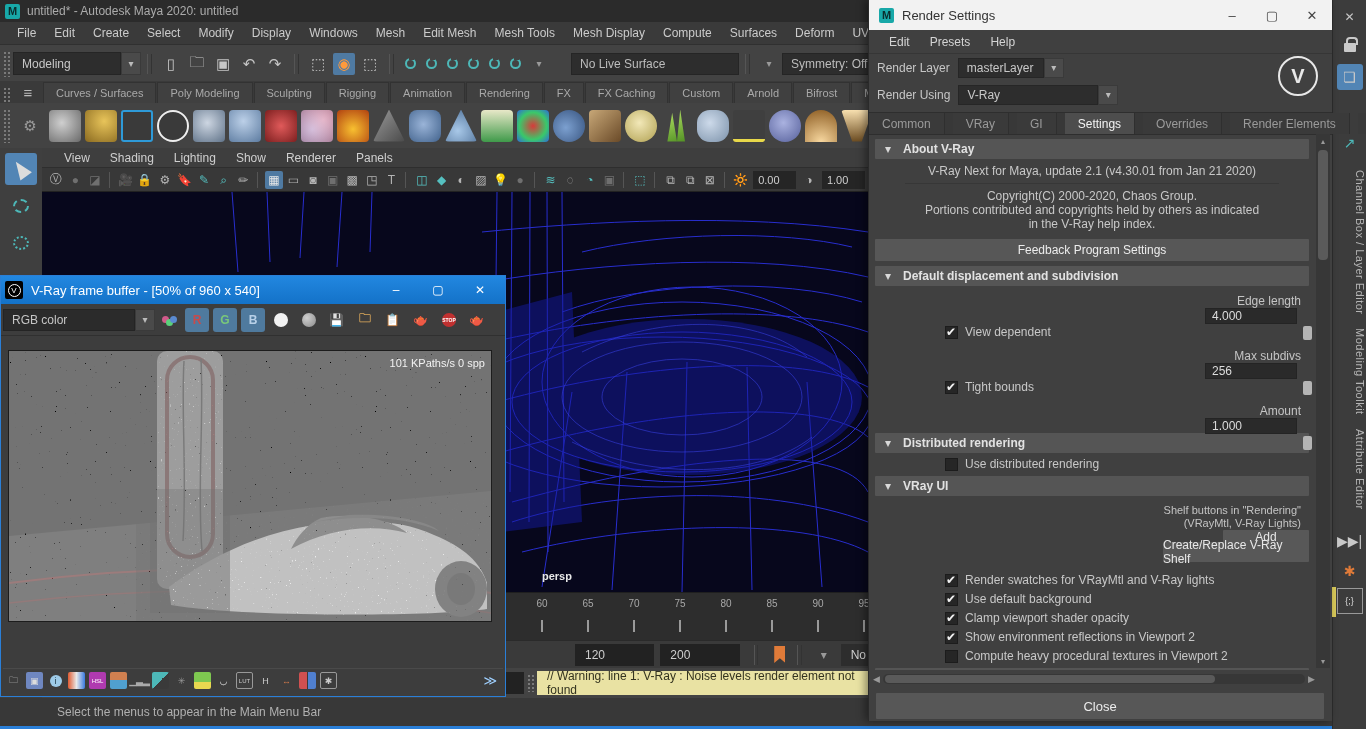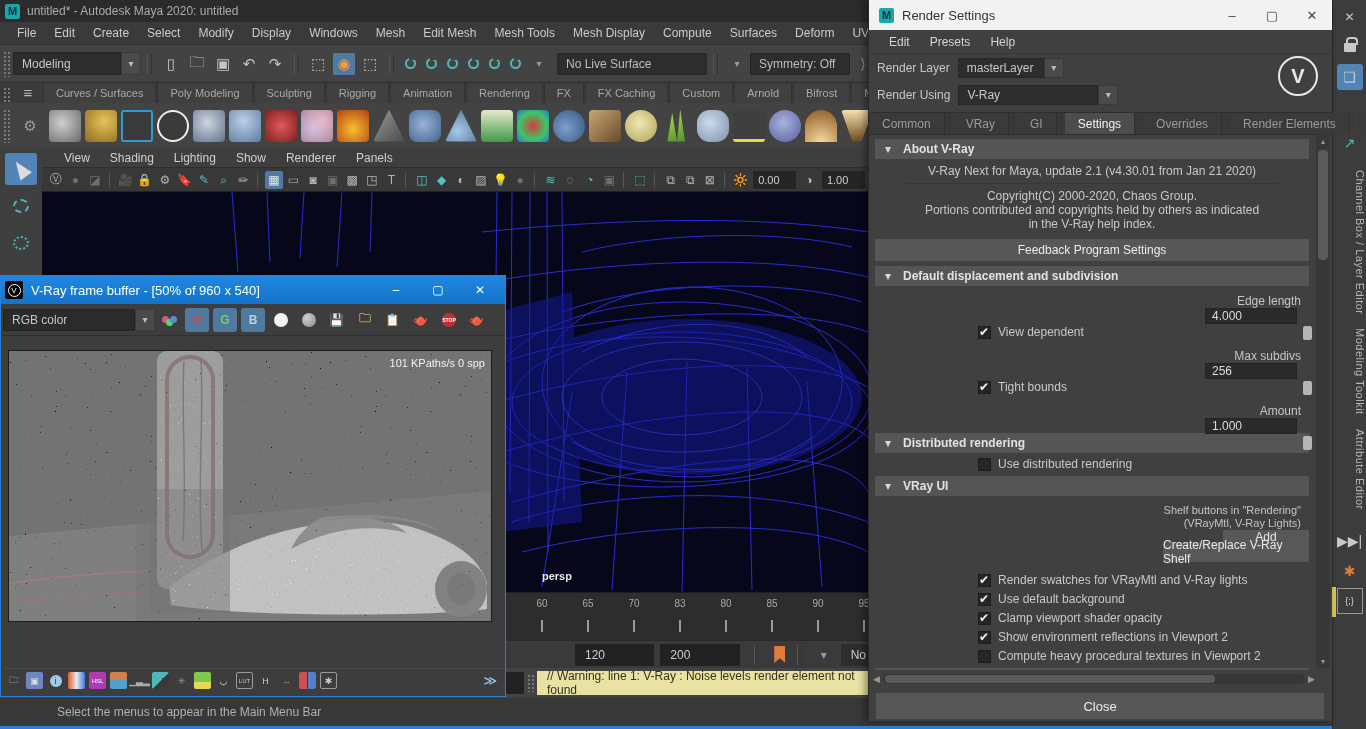--- a/index.html
+++ b/index.html
@@ -108,21 +108,21 @@
   .about-line{text-align:center;color:#c8c8c8;font-size:12px;padding:3px 0;}
   .divider{border-bottom:1px solid #373737;margin:2px 30px;}
   .wide-btn{height:22px;background:#575757;color:#ececec;font-size:12px;display:flex;align-items:center;justify-content:center;margin:5px 0;border-radius:1px;}
   .prow{display:flex;align-items:flex-end;height:21px;margin:8px 0;flex-direction:column;}
   .plabel{width:150px;text-align:right;padding-right:8px;color:#c4c4c4;font-size:12px;white-space:nowrap;}
   .plabel.dim{color:#878787;}
   .pfield{width:92px;height:17px;background:#2a2a2a;color:#dcdcdc;font-size:12px;display:flex;align-items:center;padding-left:6px;margin-right:12px;border:1px solid #242424;}
   .slider{flex:1;height:18px;position:relative;margin-right:6px;}
   .slider::before{content:"";position:absolute;left:0;right:0;top:8px;height:2px;background:#262626;}
   .shandle{position:absolute;top:2px;width:9px;height:14px;background:#b5b5b5;border-radius:2px;}
-  .crow{display:flex;align-items:center;height:18px;margin:1px 0 1px 103px;gap:7px;}
+  .crow{display:flex;align-items:center;height:18px;margin:1px 0 1px 70px;gap:7px;}
   .cb{width:13px;height:13px;background:#262626;border:1px solid #1c1c1c;position:relative;flex:none;}
   .cb.on::after{content:"✔";color:#f2f2f2;font-size:12px;position:absolute;left:0;top:-2px;}
   .clabel{color:#c8c8c8;font-size:12px;white-space:nowrap;}
   .rs-btn{background:#585858;color:#e8e8e8;font-size:12px;display:flex;align-items:center;justify-content:center;border-radius:1px;}
   .swatch{width:68px;height:13px;background:#000;border:1px solid #555;margin-right:8px;}
   .checker{width:12px;height:12px;background:
       linear-gradient(45deg,#888 25%,transparent 25%,transparent 75%,#888 75%),
       linear-gradient(45deg,#888 25%,#555 25%,#555 75%,#888 75%);
       background-size:6px 6px;background-position:0 0,3px 3px;}
   .vscroll{position:absolute;right:2px;top:134px;width:14px;height:534px;background:#373737;}
@@ -187,21 +187,21 @@
     <span class="ticn hl" style="color:#ff9a3c;">◉</span>
     <span class="ticn">⬚</span>
     <div class="tsep"></div>
     <span class="magnet"></span>
     <span class="magnet"></span>
     <span class="magnet"></span>
     <span class="magnet"></span>
     <span class="magnet"></span>
     <span class="magnet"></span>
     <span class="ticn gdown" style="font-size:10px;color:#9a9a9a;"></span>
-    <div class="tfield" style="width:150px;margin-left:5px;">No Live Surface</div>
+    <div class="tfield" style="width:168px;margin-left:19px;">No Live Surface</div>
     <div class="tsep"></div>
     <span class="ticn gdown" style="font-size:10px;color:#9a9a9a;"></span>
     <div class="tfield" style="width:100px;">Symmetry: Off</div>
     <span class="ticn" style="color:#888;">⟩</span>
     <div class="tsep"></div>
     <span class="ticn">👁</span>
   </div>
 
   <div class="abs shelf-tabs">
     <div class="dots" style="height:16px;"></div>
@@ -393,21 +393,21 @@
         </g>
       </svg>
       <div class="persp">persp</div>
     </div>
   </div>
 
   <div class="abs timeline">
     <div class="tick" style="left:480px;"><span>60</span><div class="tickmark"></div></div>
     <div class="tick" style="left:526px;"><span>65</span><div class="tickmark"></div></div>
     <div class="tick" style="left:572px;"><span>70</span><div class="tickmark"></div></div>
-    <div class="tick" style="left:618px;"><span>83</span><div class="tickmark"></div></div>
+    <div class="tick" style="left:618px;"><span>75</span><div class="tickmark"></div></div>
     <div class="tick" style="left:664px;"><span>80</span><div class="tickmark"></div></div>
     <div class="tick" style="left:710px;"><span>85</span><div class="tickmark"></div></div>
     <div class="tick" style="left:756px;"><span>90</span><div class="tickmark"></div></div>
     <div class="tick" style="left:802px;"><span>95</span><div class="tickmark"></div></div>
   </div>
 
   <div class="abs rangebar">
     <div class="rfield" style="width:90px;margin-left:533px;">120</div>
     <div class="rfield" style="width:90px;margin-left:6px;">200</div>
     <div class="tsep" style="margin-left:14px;"></div>

